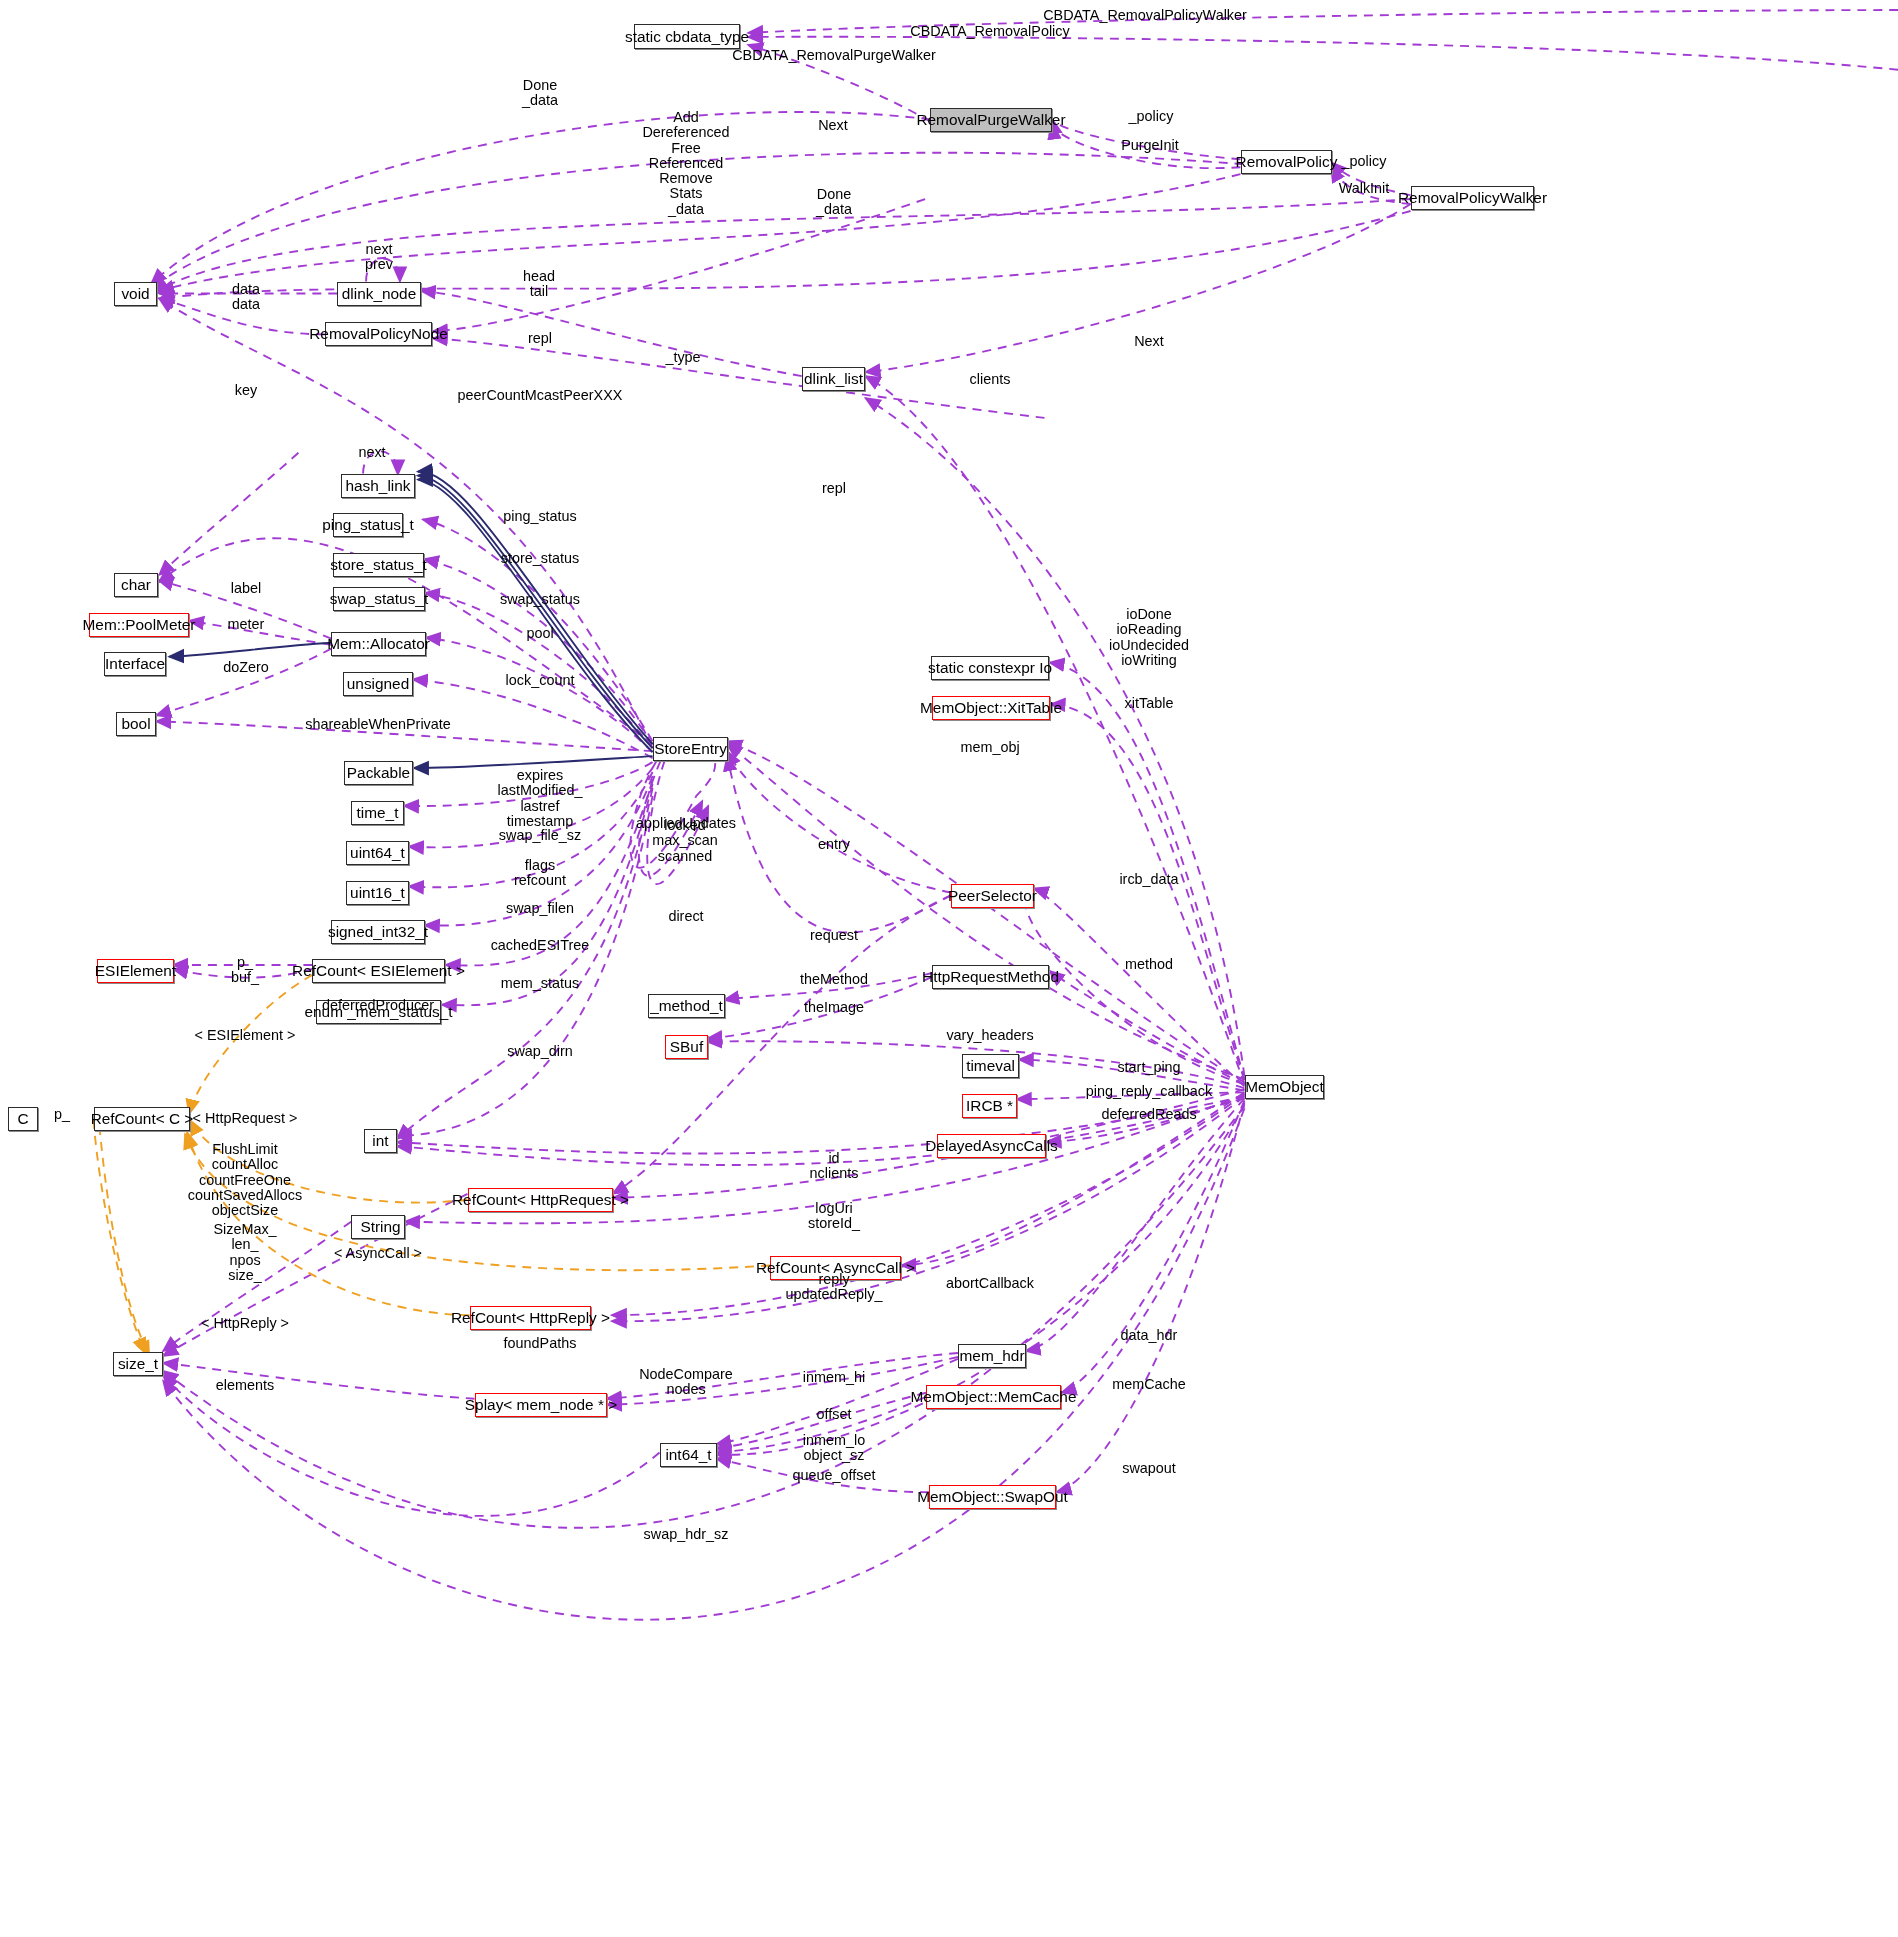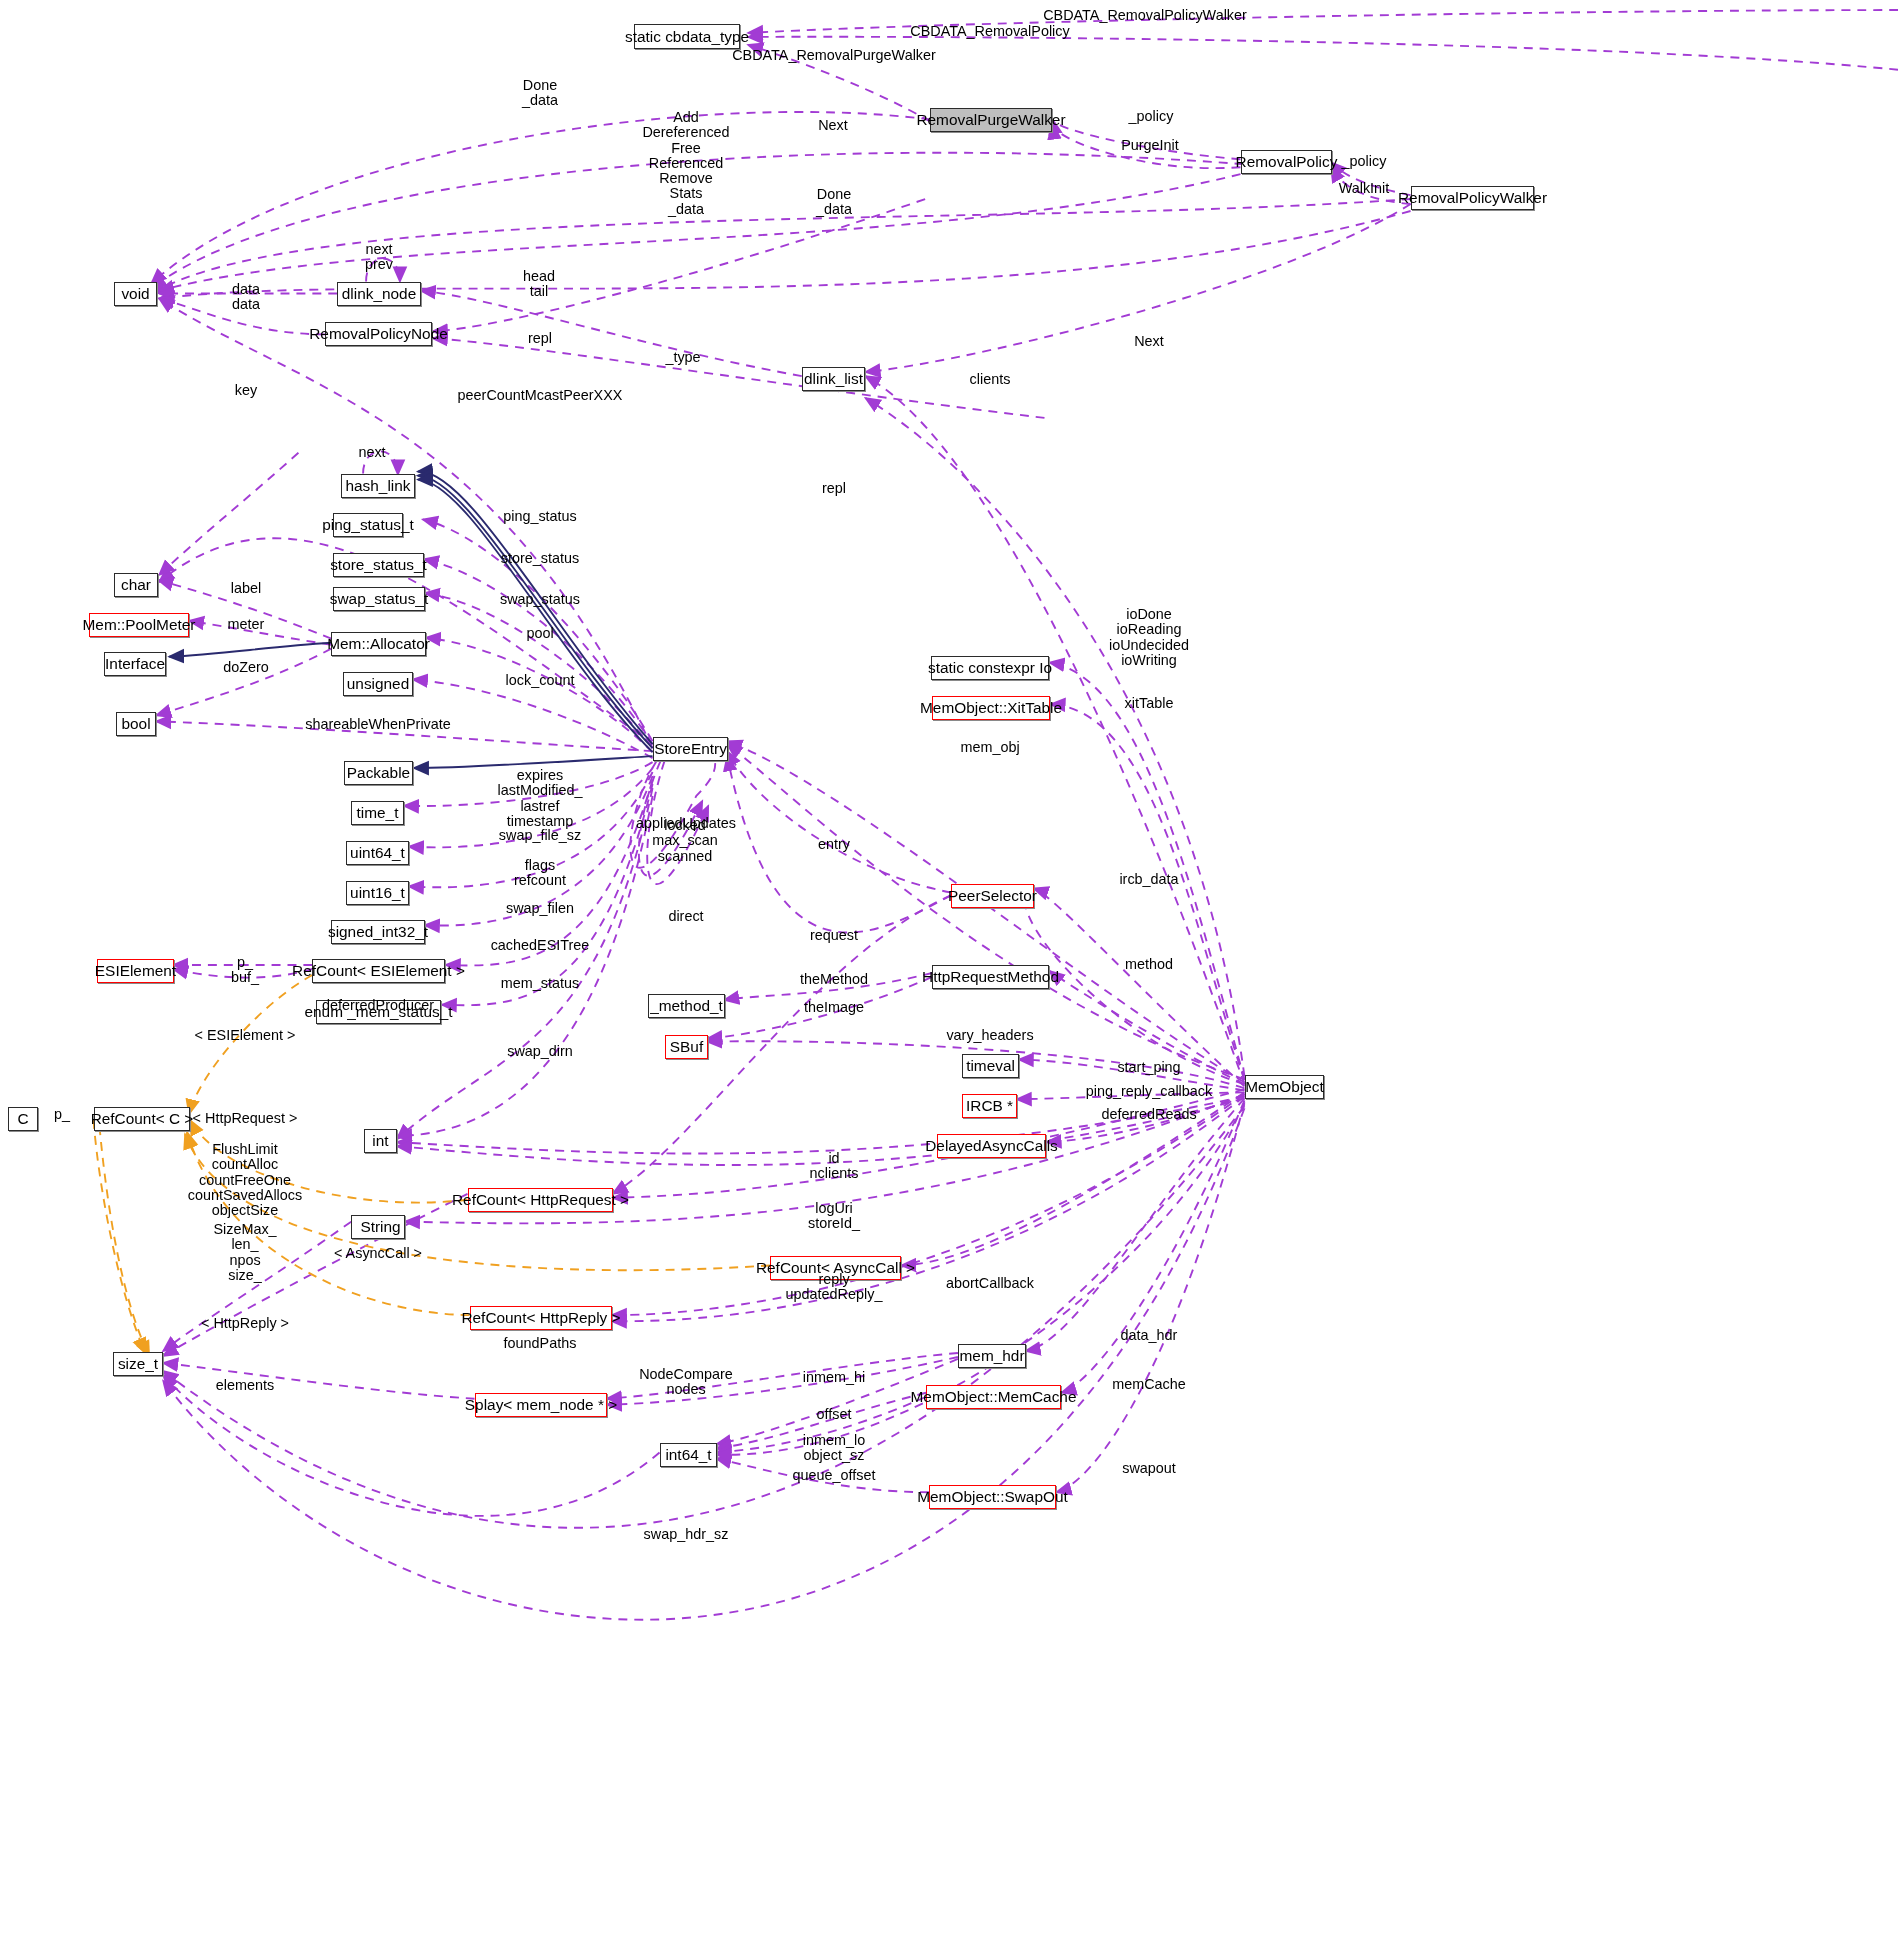--- a/index.html
+++ b/index.html
@@ -215,21 +215,21 @@
       <div class="node" style="left: 962px; top: 1054px; width: 57px; height: 24px;">timeval</div>
       <div class="node red" style="left: 962px; top: 1094px; width: 55px; height: 24px;">IRCB *</div>
       <div class="node" style="left: 1245px; top: 1075px; width: 79px; height: 24px;">MemObject</div>
       <div class="node" style="left: 8px; top: 1107px; width: 30px; height: 24px;">C</div>
       <div class="node" style="left: 94px; top: 1107px; width: 96px; height: 24px;">RefCount&lt; C &gt;</div>
       <div class="node red" style="left: 937px; top: 1134px; width: 109px; height: 24px;">DelayedAsyncCalls</div>
       <div class="node" style="left: 364px; top: 1129px; width: 33px; height: 24px;">int</div>
       <div class="node red" style="left: 468px; top: 1188px; width: 145px; height: 24px;">RefCount&lt; HttpRequest &gt;</div>
       <div class="node" style="left: 351px; top: 1215px; width: 54px; height: 24px; padding-left: 12px;">String</div>
       <div class="node red" style="left: 770px; top: 1256px; width: 131px; height: 24px;">RefCount&lt; AsyncCall &gt;</div>
-      <div class="node red" style="left: 470px; top: 1306px; width: 142px; height: 24px;">RefCount&lt; HttpReply &gt;</div>
+      <div class="node red" style="left: 470px; top: 1306px; width: 121px; height: 24px;">RefCount&lt; HttpReply &gt;</div>
       <div class="node" style="left: 958px; top: 1344px; width: 68px; height: 24px;">mem_hdr</div>
       <div class="node" style="left: 113px; top: 1352px; width: 50px; height: 24px;">size_t</div>
       <div class="node red" style="left: 926px; top: 1385px; width: 135px; height: 24px;">MemObject::MemCache</div>
       <div class="node red" style="left: 475px; top: 1393px; width: 132px; height: 24px;">Splay&lt; mem_node * &gt;</div>
       <div class="node" style="left: 660px; top: 1443px; width: 57px; height: 24px;">int64_t</div>
       <div class="node red" style="left: 929px; top: 1485px; width: 127px; height: 24px;">MemObject::SwapOut</div>
     </div>
   <div id="labels-host">
       <div class="elabel" style="left: 1145px; top: 8px;">CBDATA_RemovalPolicyWalker</div>
       <div class="elabel" style="left: 990px; top: 24px;">CBDATA_RemovalPolicy</div>

